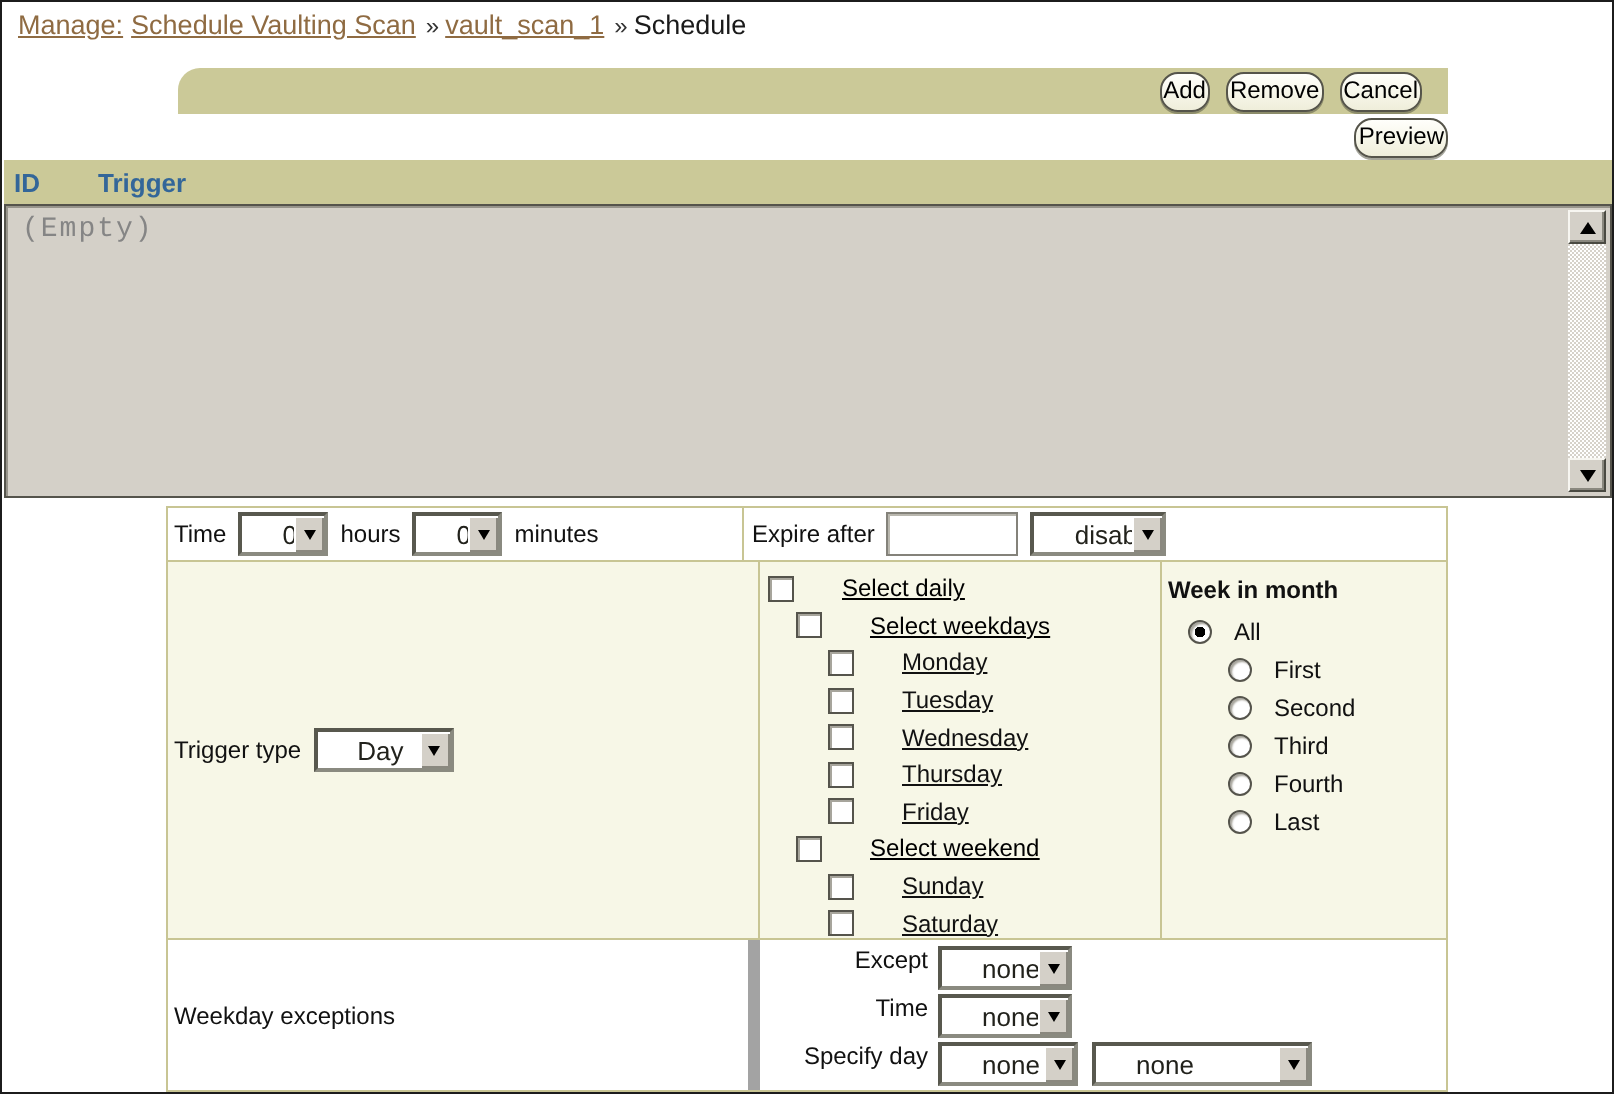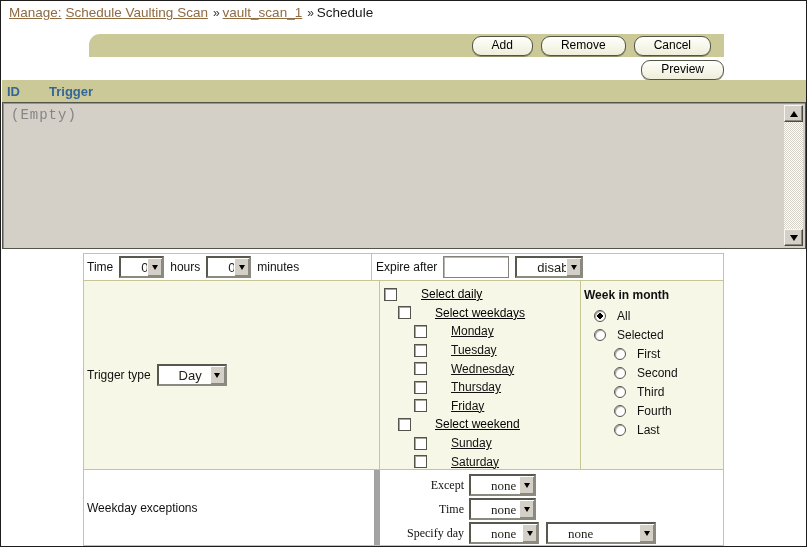--- a/index.html
+++ b/index.html
@@ -14,21 +14,21 @@
   .breadcrumb a { color:#8f6b42; text-decoration:underline; cursor:pointer; margin-right:4px; }
   .breadcrumb .sep { color:#333; font-size:12px; margin:0 3px 0 1px; }
   .breadcrumb .current { color:#1a1a1a; }
 
   
   .toolbar-bar { position:absolute; left:88px; top:33px; width:635px; height:23px;
                  background:#cbc998; border-top-left-radius:11px;
                  display:flex; justify-content:flex-end; align-items:center; gap:8px; padding-right:13px; }
   .pill { font-family:"Liberation Sans", sans-serif; font-size:12px; color:#000;
           background:linear-gradient(#fffffb,#efeeda); border:1px solid #55544a;
-          border-radius:9px; padding:2px 19px 3px; box-shadow:0 1px 0 rgba(90,90,70,.55);
+          border-radius:9px; padding:2px 1px 3px; box-shadow:0 1px 0 rgba(90,90,70,.55);
           cursor:pointer; line-height:13px; white-space:nowrap; }
   .preview-row { position:absolute; left:88px; top:58px; width:635px; text-align:right; }
 
   
   .grid-header { position:absolute; left:1px; top:79px; width:804px; height:22px; background:#cbc998;
                  display:flex; align-items:center; padding-left:5px; font-size:13px; font-weight:bold; color:#336699; }
   .grid-header .col-id { width:42px; }
   .grid-body { position:absolute; left:1px; top:101px; width:804px; height:147px; background:#d4d0c8;
                border:1px solid #55544c; box-shadow: inset 1px 1px 0 #97948b; }
   .empty-text { position:absolute; left:8px; top:4px; font-family:"Liberation Mono", monospace;
@@ -76,21 +76,21 @@
   .linklab { text-decoration:underline; color:#000; cursor:pointer; }
   .plainlab { color:#111; }
 
   .wim-title { margin:0 0 4px 0;font-weight:bold; }
   .radrow { display:flex; align-items:center; gap:11px; height:19px; }
   .rind1 { padding-left:10px; } .rind2 { padding-left:30px; }
   input.rad { appearance:none; -webkit-appearance:none; width:12px; height:12px; border-radius:50%; background:#fff;
               border:1px solid #55544c; box-shadow: inset 1px 1px 1px #a7a59c; cursor:pointer; flex:none; }
   input.rad:checked { background:radial-gradient(circle at 50% 50%, #000 0 2.6px, #fff 2.7px); }
 
-  .exline { display:flex; align-items:center; height:24px; gap:5px;font-family:Liberation Serif, serif; }
+  .exline { display:flex; align-items:flex-start; height:24px; gap:5px; }
   .exlab { width:84px; text-align:right; color:#111; }
 </style>
 </head>
 <body>
 
 <div class="page">
 
   <div class="breadcrumb">
     <a>Manage:</a><a>Schedule Vaulting Scan</a><span class="sep">»</span><a>vault_scan_1</a><span class="sep">»</span><span class="current">Schedule</span>
   </div>
@@ -207,24 +207,20 @@
           <span class="plainlab">Saturday</span>
         </div>
       </div>
 
       <div class="fcell-wim">
         <div class="wim-title">Week in month</div>
         <div class="radrow rind1">
           <input type="radio" name="wim" class="rad" checked="" style="">
           <span class="plainlab">All</span>
         </div>
-        <div class="radrow rind1">
-          <input type="radio" name="wim" class="rad" style="">
-          <span class="plainlab">Selected</span>
-        </div>
         <div class="radrow rind2">
           <input type="radio" name="wim-sub" class="rad" style="">
           <span class="plainlab">First</span>
         </div>
         <div class="radrow rind2">
           <input type="radio" name="wim-sub" class="rad" style="">
           <span class="plainlab">Second</span>
         </div>
         <div class="radrow rind2">
           <input type="radio" name="wim-sub" class="rad" style="">

